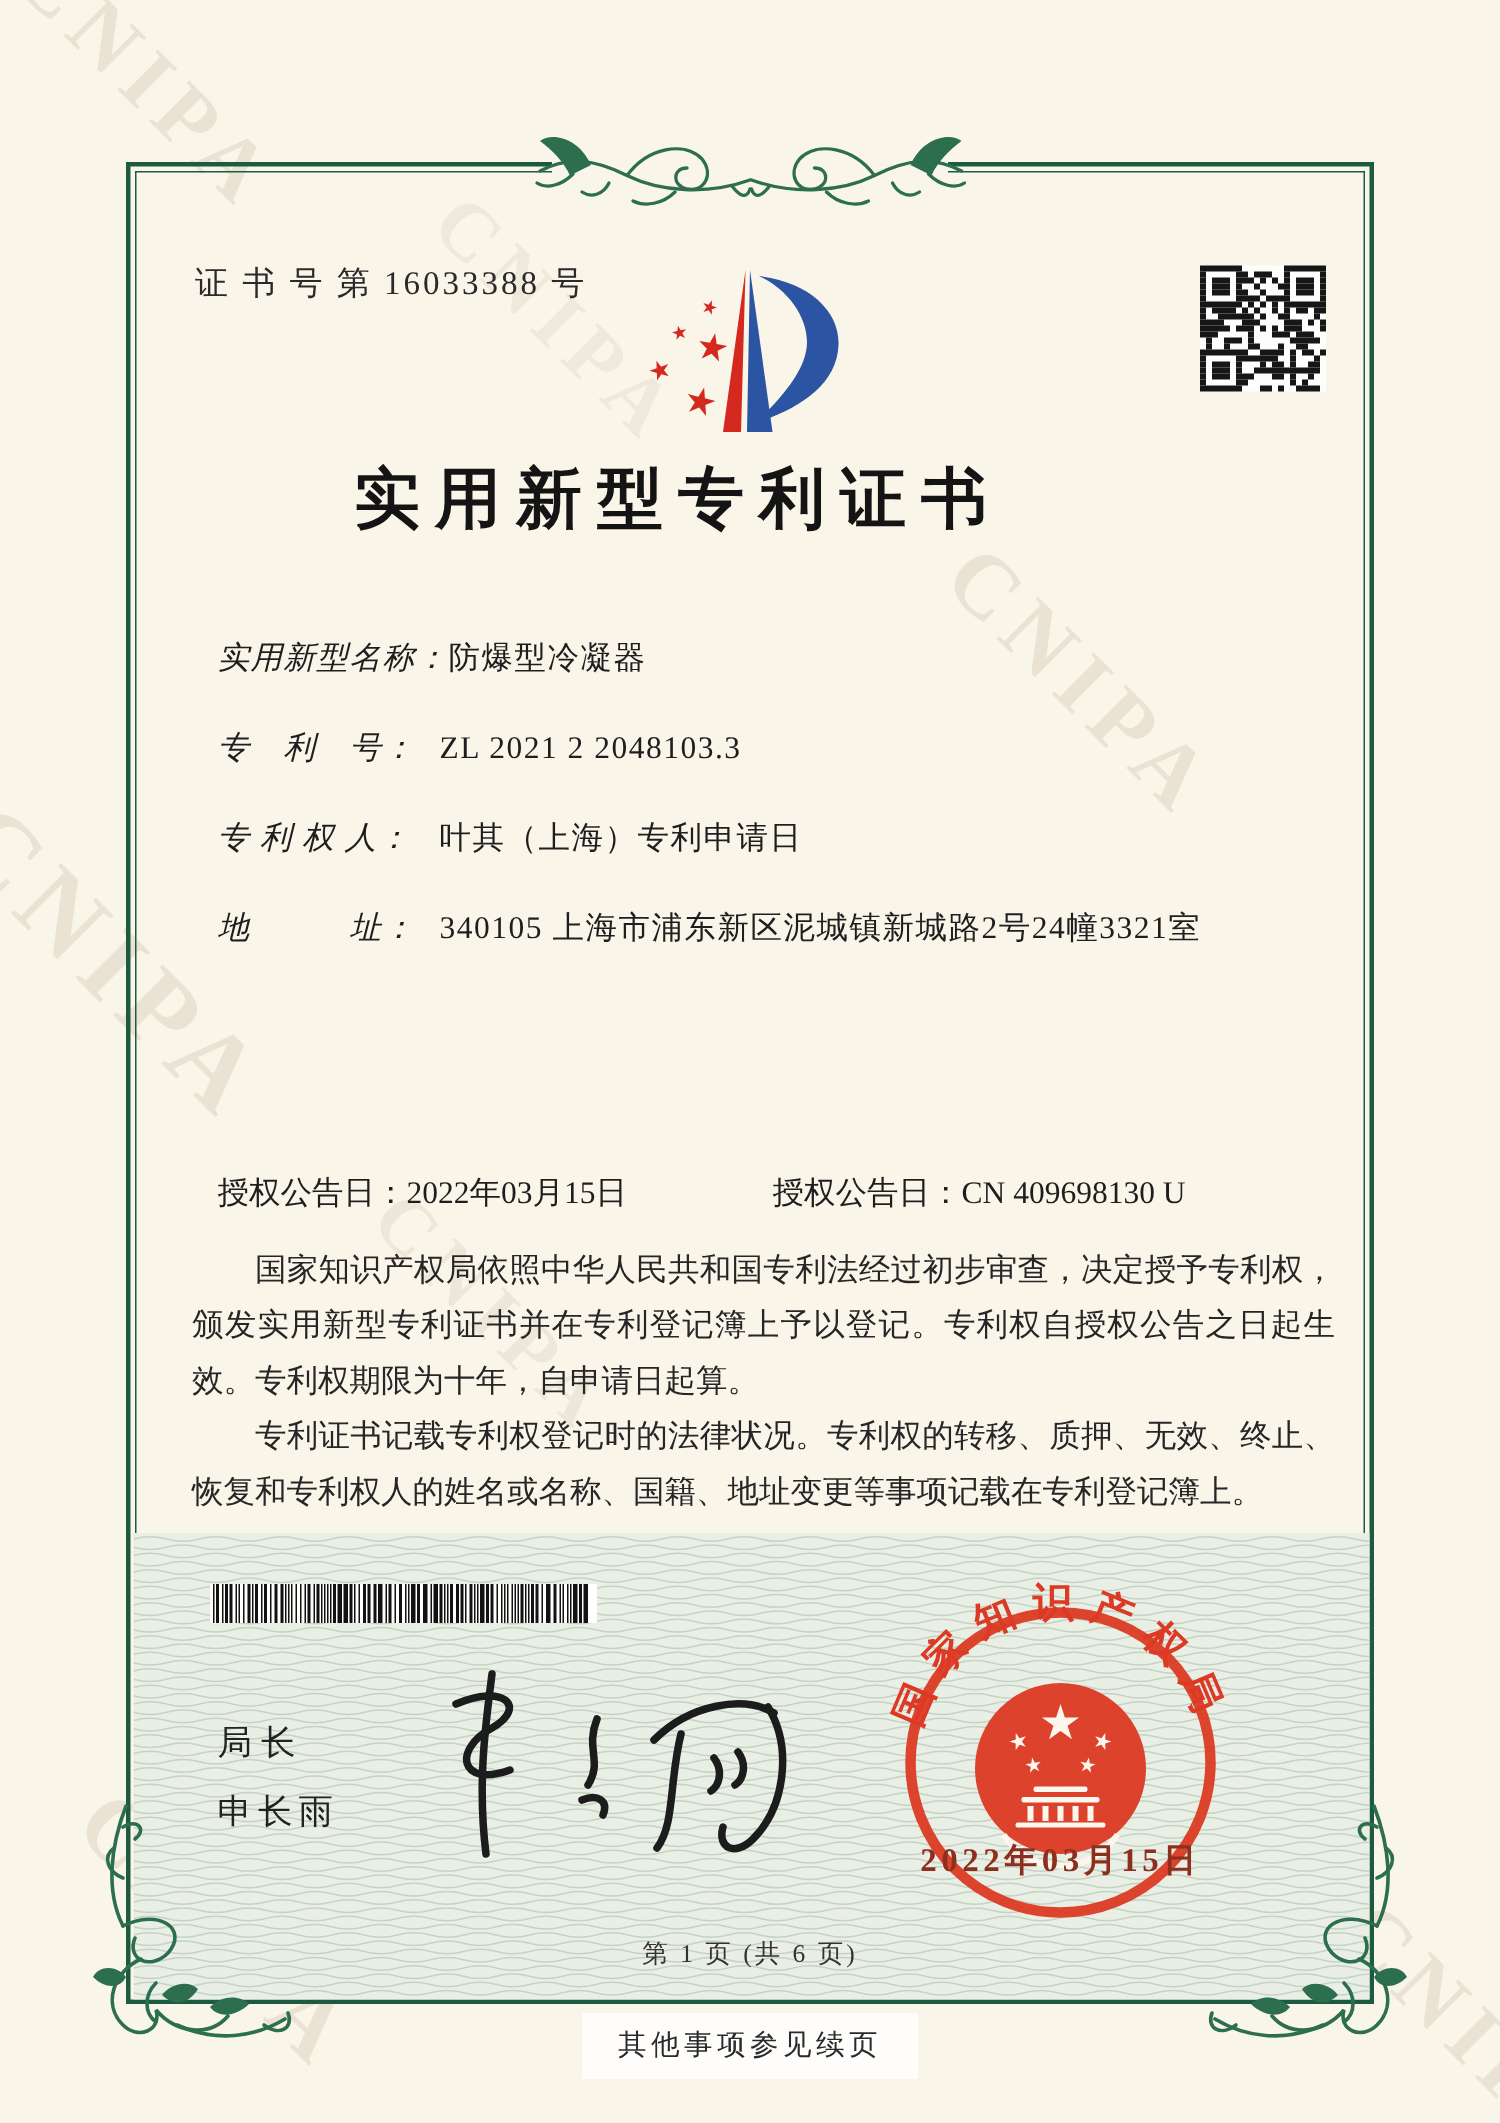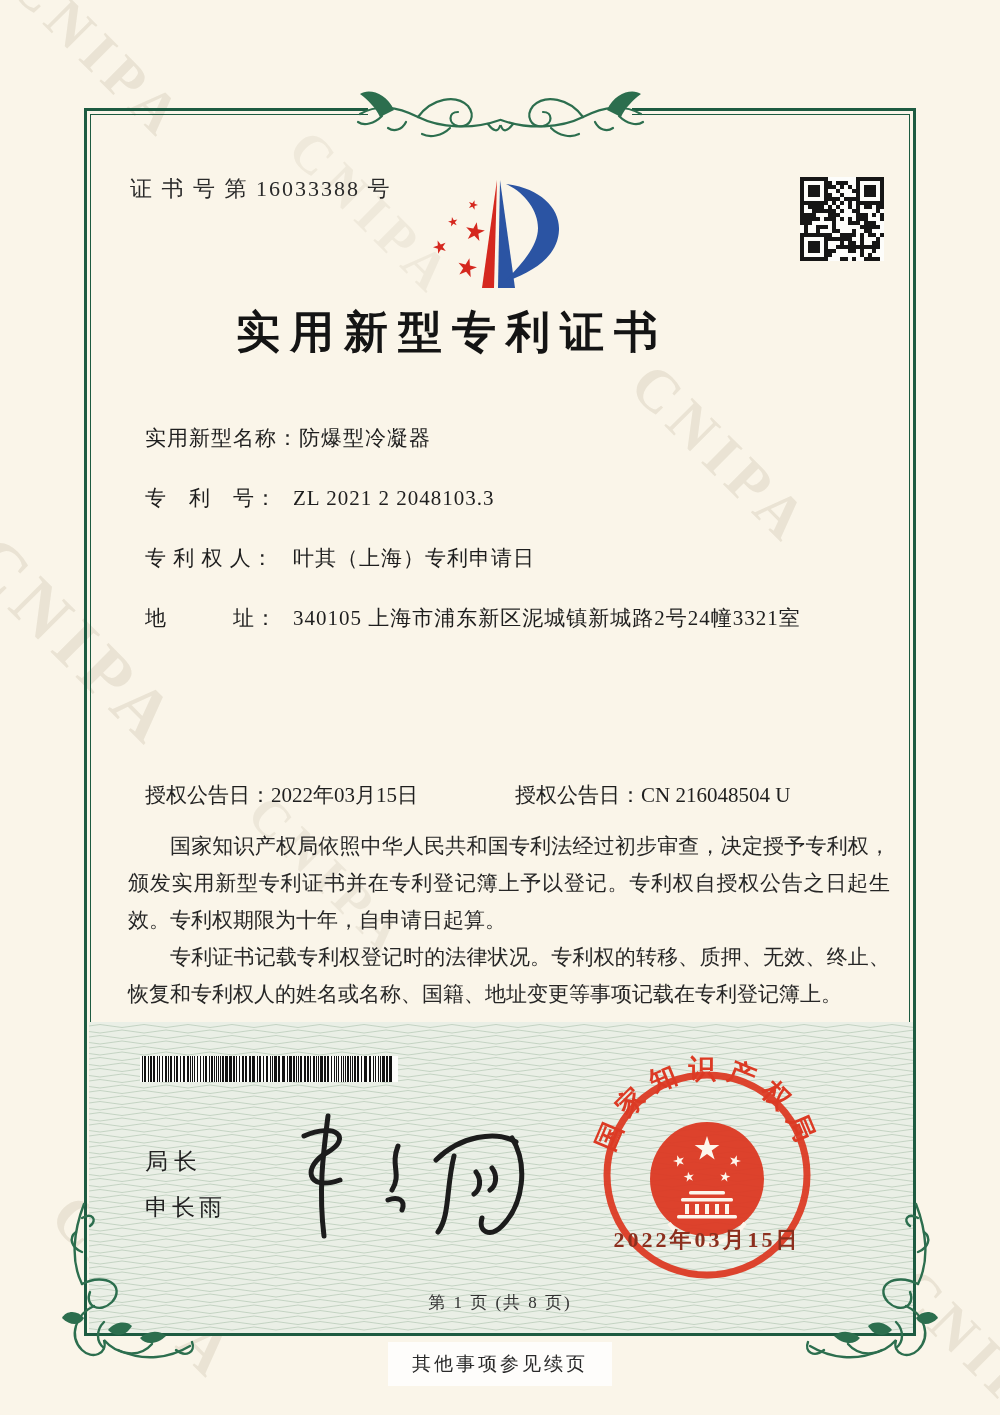--- a/index.html
+++ b/index.html
@@ -13,21 +13,21 @@
   .frame-inner{position:absolute;inset:3px;border:1.5px solid #1d5b41;}
   
   .waves{position:absolute;left:89px;top:1022px;width:824px;height:311px;background:#eaefe6;overflow:hidden;}
   
   .cert-no{position:absolute;left:130px;top:174px;font-size:22px;letter-spacing:2px;color:#2a2a2a;}
   .title{position:absolute;left:0;top:303px;width:904px;text-align:center;font-size:44px;font-weight:700;
          letter-spacing:10px;color:#141414;}
   
   .fields{position:absolute;left:145px;top:426px;width:740px;font-size:21px;}
   .field-row{height:60px;line-height:24px;white-space:nowrap;}
-  .f-label{display:inline-block;min-width:148px;letter-spacing:1px;}
+  .f-label{display:inline-block;min-width:148px;letter-spacing:1px;font-style:italic;}
   .f-value{letter-spacing:1px;}
   .grant-row{position:absolute;left:145px;top:781px;width:760px;font-size:21px;white-space:nowrap;}
   .grant-no{position:absolute;left:370px;top:0;}
   
   .body-text{position:absolute;left:128px;top:828px;width:762px;font-size:21px;line-height:37px;
              text-align:justify;color:#262626;}
   .body-text p{margin:0;text-indent:2em;}
   
   .barcode{position:absolute;left:140px;top:1056px;width:258px;height:26px;background:#fdfdfb;}
   
@@ -379,21 +379,21 @@
     <span class="f-label">专 利 权 人：</span><span class="f-value">叶其（上海）专利申请日</span>
   </div>
   <div class="field-row">
     <span class="f-label">地　　　址：</span><span class="f-value">340105 上海市浦东新区泥城镇新城路2号24幢3321室</span>
   </div>
 </div>
 
 <div class="grant-row">
   <span>授权公告日：</span><span>2022年03月15日</span>
   <span class="grant-no">
-    <span>授权公告日：</span><span>CN 216048504 U</span>
+    <span>授权公告日：</span><span>CN 409698130 U</span>
   </span>
 </div>
 
 <div class="body-text">
   <p>国家知识产权局依照中华人民共和国专利法经过初步审查，决定授予专利权，颁发实用新型专利证书并在专利登记簿上予以登记。专利权自授权公告之日起生效。专利权期限为十年，自申请日起算。</p>
   <p>专利证书记载专利权登记时的法律状况。专利权的转移、质押、无效、终止、恢复和专利权人的姓名或名称、国籍、地址变更等事项记载在专利登记簿上。</p>
 </div>
 
 <div class="barcode" id="barcode">
     <div style="position: absolute; left: 2px; top: 0px; width: 1px; height: 100%; background: rgb(18, 18, 18);"></div>
@@ -516,14 +516,14 @@
     <rect x="98" y="139" width="4" height="10" fill="#fdf6ec"></rect>
     <rect x="108" y="139" width="4" height="10" fill="#fdf6ec"></rect>
     <rect x="118" y="139" width="4" height="10" fill="#fdf6ec"></rect>
     <rect x="128" y="139" width="4" height="10" fill="#fdf6ec"></rect>
     <rect x="80" y="150" width="60" height="3.4" rx="1.5" fill="#fdf6ec"></rect>
     <path d="M72,158 A45,45 0 0 0 148,158" fill="none" stroke="#fdf6ec" stroke-width="4"></path>
   </g>
   <text x="110" y="182" text-anchor="middle" font-size="22" font-weight="700" fill="#8c2f1e" letter-spacing="3" font-family="Liberation Serif, DejaVu Serif, serif">2022年03月15日</text>
 </svg>
 
-<div class="page-info">第 1 页 (共 8 页)</div>
+<div class="page-info">第 1 页 (共 6 页)</div>
 <div class="foot-note">其他事项参见续页</div>
 
 </body></html>

